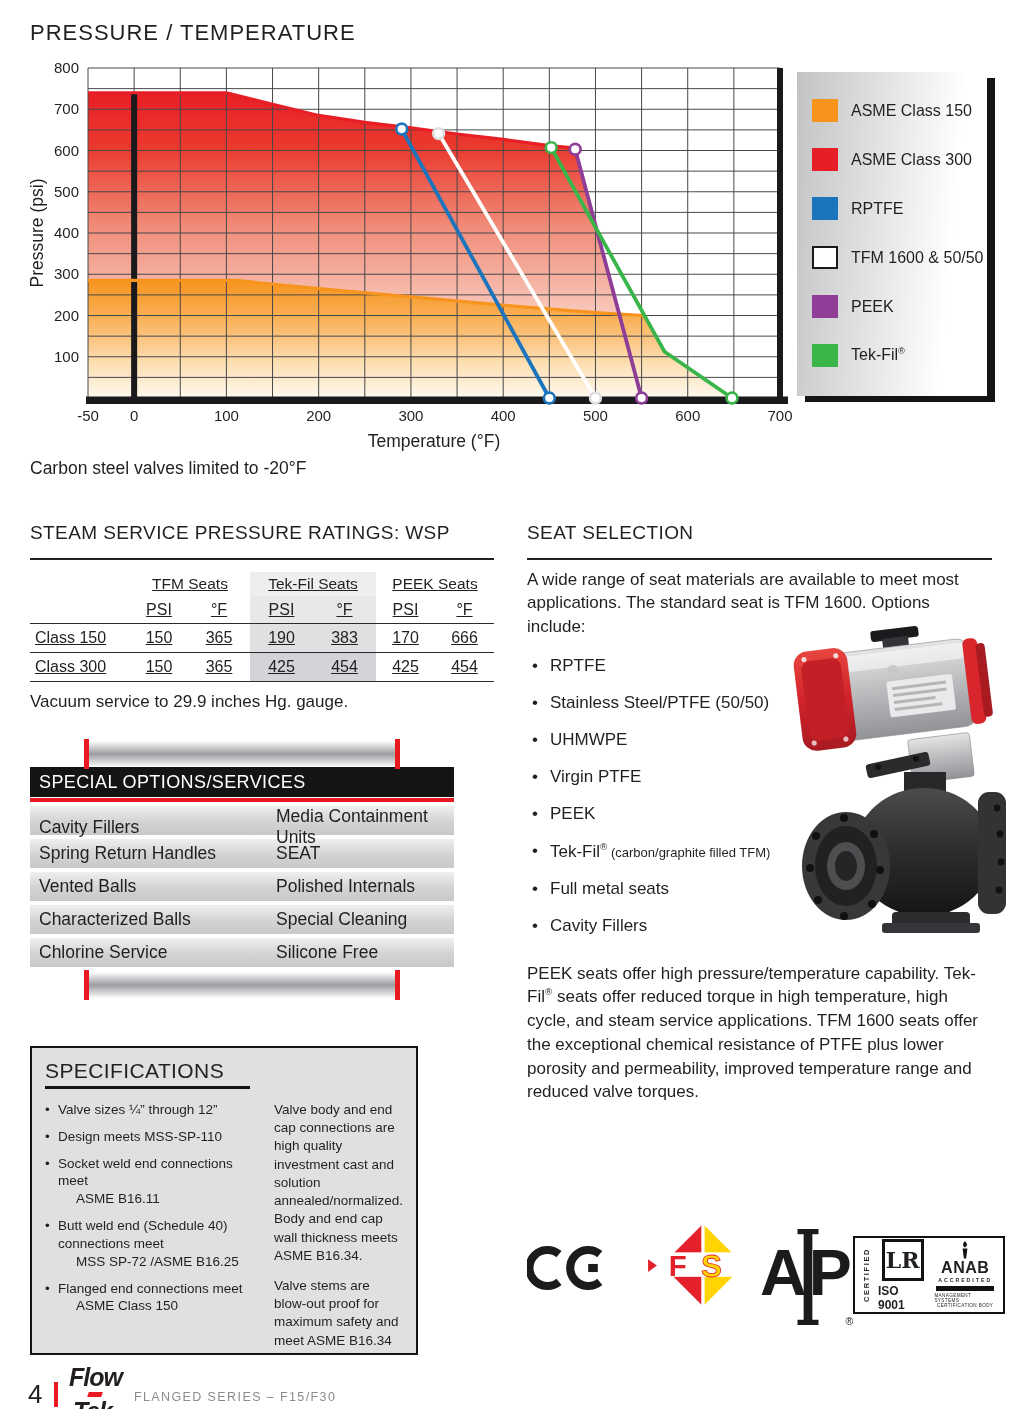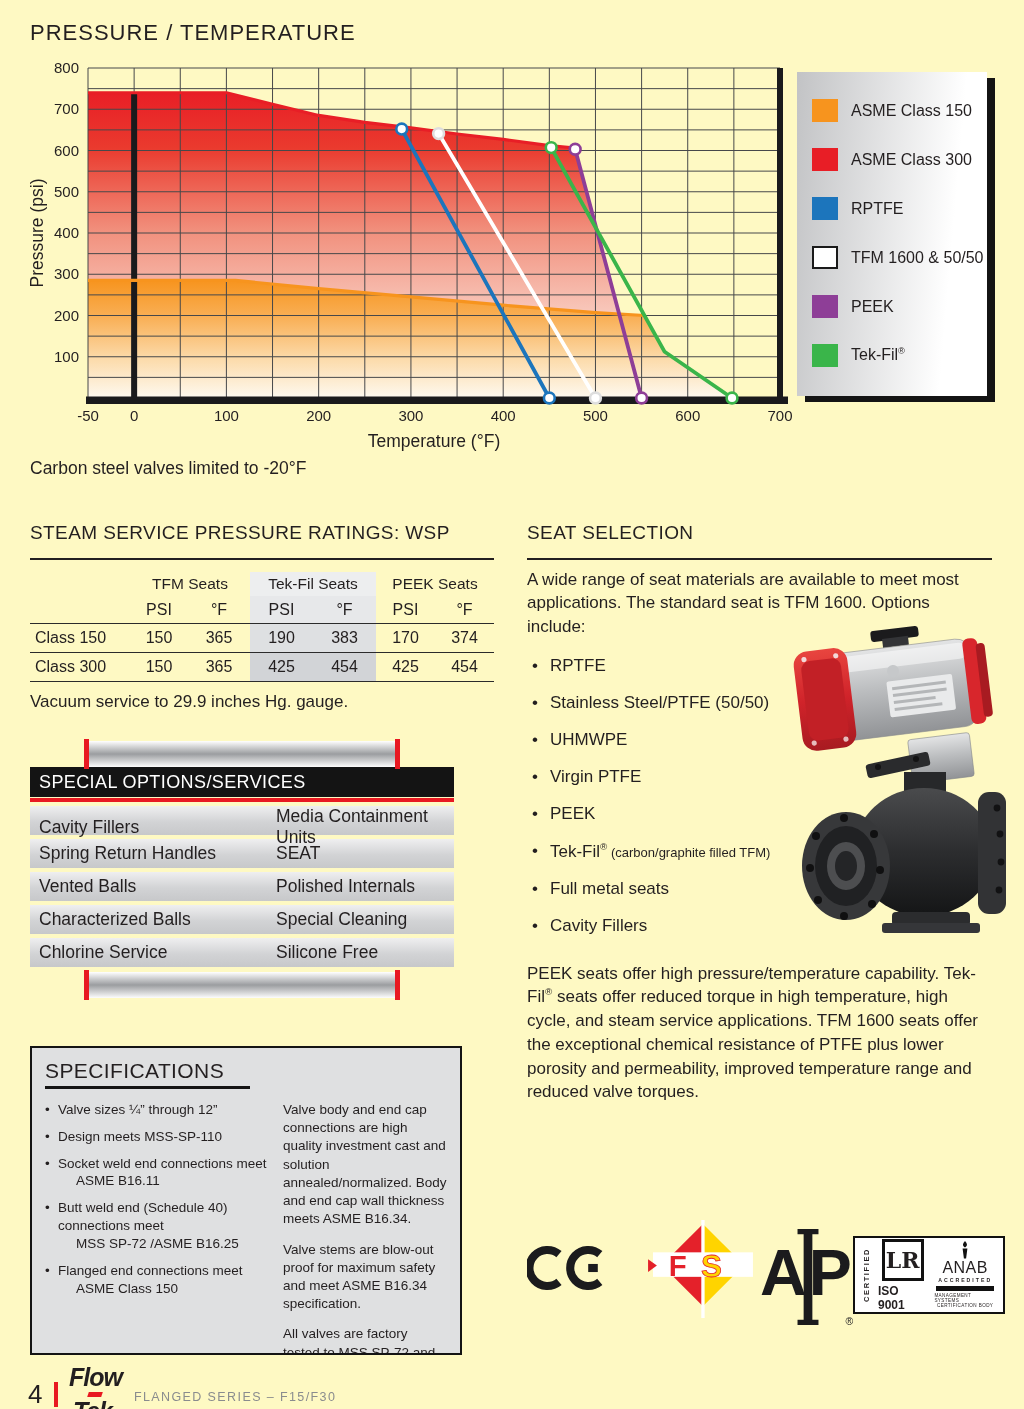--- a/index.html
+++ b/index.html
@@ -1,16 +1,16 @@
 <!DOCTYPE html>
 <html style="--accent-red: #E81921; --ink: #231F20;"><head>
 <meta charset="utf-8">
 <style>
   html,body{margin:0;padding:0;background:#e9e9e9;}
-  .page{position:relative;width:1024px;height:1409px;background:#fef9c3;margin:0 auto;
+  .page{position:relative;width:1024px;height:1409px;background:#ffffff;margin:0 auto;
         font-family:"Liberation Sans",sans-serif;color:var(--ink,#231F20);overflow:hidden;}
   h1,h2,h3{margin:0;font-weight:400;}
   sup{font-size:58%;vertical-align:super;}
 
   
   .chart-title{position:absolute;left:30px;top:20px;font-size:22px;letter-spacing:1px;}
   #pt-chart{position:absolute;left:28px;top:52px;}
   svg text{font-family:"Liberation Sans",sans-serif;}
   .legend{position:absolute;left:797px;top:72px;width:190px;height:324px;
           background:linear-gradient(95deg,#c2c3c5 0%,#ffffff 78%);
@@ -18,21 +18,21 @@
   .legend-item{display:flex;align-items:center;height:25px;margin-bottom:24px;}
   .legend-swatch{width:26px;height:23px;margin-right:13px;flex:0 0 auto;}
   .legend-swatch.white{background:#fff;border:2.5px solid #1a1a1a;box-sizing:border-box;}
   .legend-label{font-size:16px;}
   .chart-note{position:absolute;left:30px;top:458px;font-size:17.5px;}
 
   
   .col-head{font-size:19px;letter-spacing:.4px;border-bottom:2.5px solid #231F20;padding-bottom:14px;}
   .steam{position:absolute;left:30px;top:522px;width:464px;}
   .sg{display:grid;grid-template-columns:100px 58px 62px 63px 63px 59px 59px;margin-top:12px;}
-  .sg > div{height:27px;display:flex;align-items:center;justify-content:center;font-size:16px;}
+  .sg > div{height:27px;display:flex;align-items:center;justify-content:center;font-size:16px;text-decoration:underline;}
   .sg .gh{font-size:15.5px;height:24px;}
   .sg .lab{justify-content:flex-start;padding-left:5px;}
   .sg .drow{height:28px;}
   .sg .rule{border-top:1.8px solid #2b2b2b;}
   .sg .bot{border-bottom:1.8px solid #2b2b2b;}
   .sg .tekh{background:#EDEEEF;} .sg .teks{background:#E7E8EA;}
   .sg .tek1{background:#DEE0E2;} .sg .tek2{background:#D2D4D7;}
   .steam-note{font-size:17px;margin-top:10px;}
 
   .special{position:absolute;left:30px;top:741px;width:424px;}
@@ -41,21 +41,21 @@
   .curl .tick{position:absolute;top:-2px;width:5px;height:30px;background:var(--accent-red,#E81921);}
   .curl .tick.l{left:0;} .curl .tick.r{right:0;}
   .so-head{background:#141414;color:#fff;height:30px;display:flex;align-items:center;
            padding-left:9px;font-size:18px;letter-spacing:.4px;}
   .so-redline{height:4px;background:var(--accent-red,#E81921);margin-top:1px;}
   .so-row{margin-top:4px;height:29px;display:grid;grid-template-columns:237px 1fr;align-items:center;
           padding-left:9px;font-size:17.5px;box-sizing:border-box;
           background:linear-gradient(180deg,#efeff0 0%,#d2d3d5 55%,#c7c8ca 100%);}
   .special .curl.bottom{margin-top:5px;}
 
-  .specs{position:absolute;left:30px;top:1046px;width:432px;height:309px;box-sizing:border-box;
+  .specs{position:absolute;left:30px;top:1046px;width:388px;height:309px;box-sizing:border-box;
          background:#DFE0E1;border:2.5px solid #141414;padding:11px 13px;overflow:hidden;}
   .specs h2{font-size:21px;letter-spacing:.4px;border-bottom:3px solid #141414;
             display:inline-block;padding:0 26px 3px 0;}
   .specs-cols{display:flex;margin-top:12px;}
   .spec-bullets{width:228px;margin:0;padding:0;list-style:none;}
   .spec-bullets li{position:relative;padding-left:13px;font-size:13.5px;line-height:1.32;margin-bottom:9px;}
   .spec-bullets li::before{content:"•";position:absolute;left:0;}
   .spec-bullets .ind1{margin-left:18px;}
   .spec-paras{flex:1;padding-left:10px;}
   .spec-paras p{margin:0 0 12px 0;font-size:13.5px;line-height:1.35;}
@@ -75,21 +75,21 @@
   .logo{position:absolute;}
   .iso-box{display:flex;align-items:center;gap:7px;border:2.5px solid #111;background:#fff;
            padding:5px 7px;box-sizing:border-box;width:152px;height:78px;}
   .iso-cert{writing-mode:vertical-rl;transform:rotate(180deg);font-size:7.5px;font-weight:700;
             letter-spacing:1.6px;}
   .lr-col{display:flex;flex-direction:column;align-items:center;gap:3px;}
   .lr-box{width:36px;height:36px;border:3.5px solid #111;display:flex;align-items:center;justify-content:center;
           font-family:"DejaVu Serif",serif;font-size:22px;font-weight:700;}
   .iso-9001{font-size:12px;font-weight:700;}
   .anab{display:flex;flex-direction:column;align-items:center;line-height:1.15;}
-  .anab-name{font-size:16px;font-weight:400;letter-spacing:.5px;}
+  .anab-name{font-size:16px;font-weight:700;letter-spacing:.5px;}
   .anab-acc{font-size:5.2px;letter-spacing:2px;font-weight:600;}
   .anab-bar{width:58px;height:5px;background:#111;margin:2px 0;}
   .anab-tiny{font-size:4.6px;letter-spacing:.4px;}
 
   
   .footer{position:absolute;left:28px;top:1363px;display:flex;align-items:center;}
   .page-num{font-size:26px;}
   .foot-div{width:3.5px;height:25px;background:var(--accent-red,#E81921);margin:0 11px 0 12px;}
   .brand{font-size:25px;font-weight:800;font-style:italic;letter-spacing:-1px;display:flex;align-items:center;flex-direction:column;}
   .brand .dash{display:inline-block;width:14px;height:5px;background:var(--accent-red,#E81921);
@@ -233,21 +233,21 @@
         <div class="teks">PSI</div>
         <div class="teks">°F</div>
         <div>PSI</div>
         <div>°F</div>
         <div class="drow rule lab">Class 150</div>
         <div class="drow rule">150</div>
         <div class="drow rule">365</div>
         <div class="drow rule tek1">190</div>
         <div class="drow rule tek1">383</div>
         <div class="drow rule">170</div>
-        <div class="drow rule">374</div>
+        <div class="drow rule">666</div>
         <div class="drow rule bot lab">Class 300</div>
         <div class="drow rule bot">150</div>
         <div class="drow rule bot">365</div>
         <div class="drow rule bot tek2">425</div>
         <div class="drow rule bot tek2">454</div>
         <div class="drow rule bot">425</div>
         <div class="drow rule bot">454</div>
       </div>
     <div class="steam-note">Vacuum service to 29.9 inches Hg. gauge.</div>
   </div>

